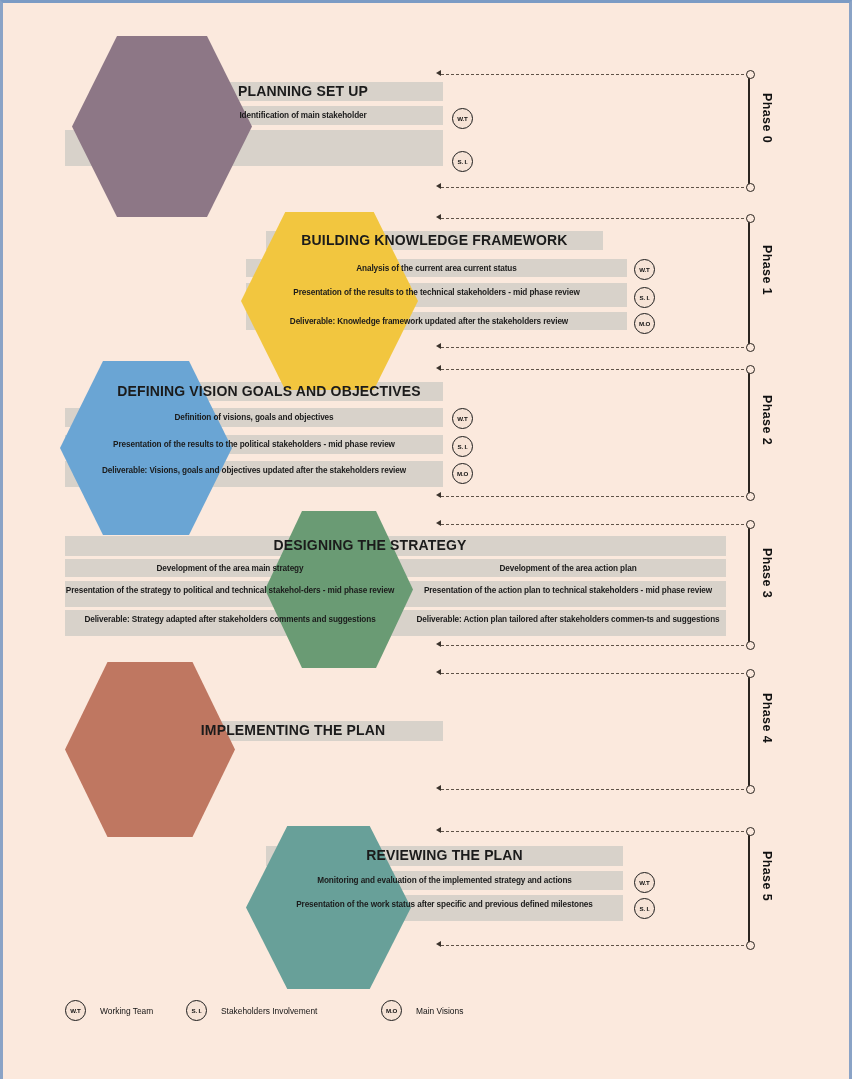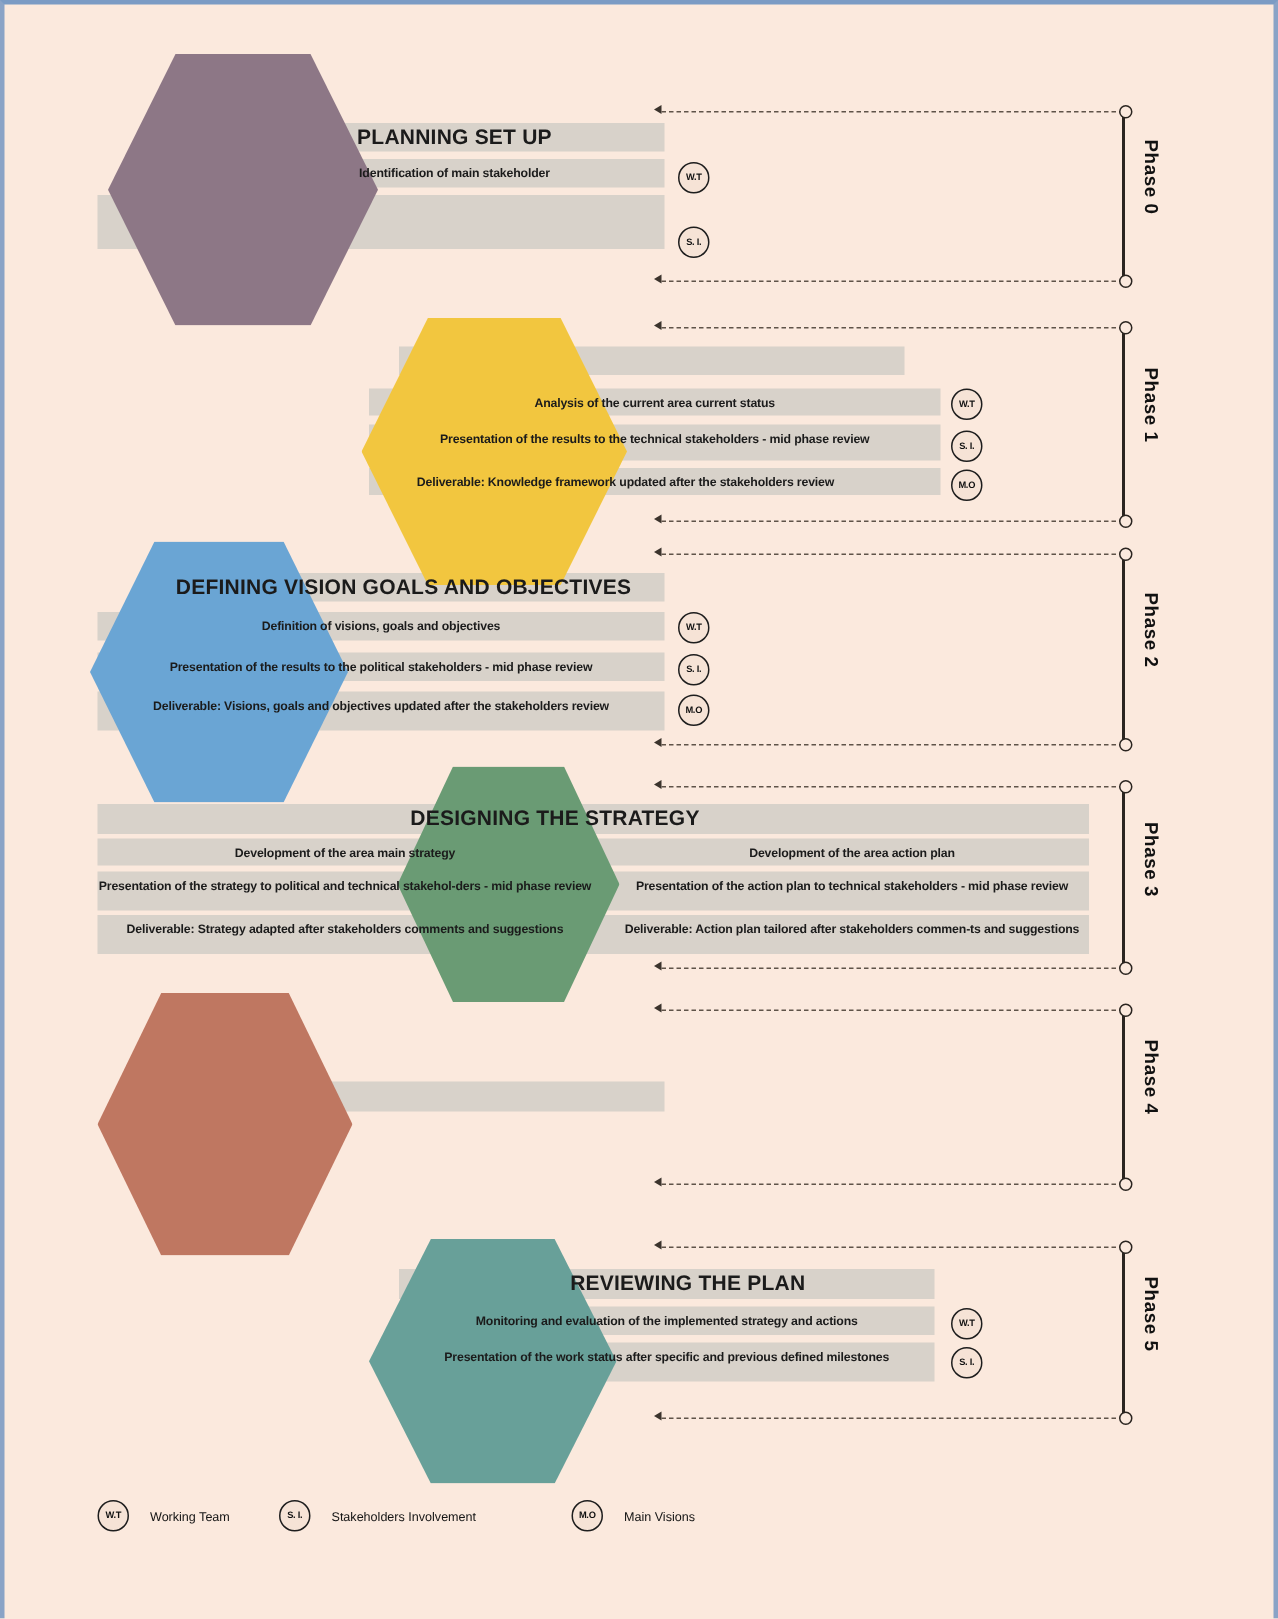--- a/index.html
+++ b/index.html
@@ -168,23 +168,24 @@
     <div class="railcap" style="left:742.5px;top:180px;"></div>
     <div class="phaselabel" style="left:757px;top:90px;">Phase 0</div>
 
     <div class="hex" style="left:238px;top:209px;width:177px;height:178px;background:#f2c63f;"></div>
 
     <div class="bar" style="left:263px;top:228px;width:337px;height:19px;"></div>
     <div class="bar" style="left:243px;top:256px;width:381px;height:18px;"></div>
     <div class="bar" style="left:243px;top:280px;width:381px;height:24px;"></div>
     <div class="bar" style="left:243px;top:309px;width:381px;height:18px;"></div>
 
+    <div class="txt title" style="left:263px;top:230px;width:337px;">BUILDING KNOWLEDGE FRAMEWORK</div>
     <div class="txt body" style="left:243px;top:261px;width:381px;">Analysis of the current area current status</div>
     <div class="txt body" style="left:243px;top:285px;width:381px;">Presentation of the results to the technical stakeholders - mid phase review</div>
-    <div class="txt body" style="left:243px;top:314px;width:342px;">Deliverable: Knowledge framework updated after the stakeholders review</div>
+    <div class="txt body" style="left:243px;top:314px;width:342px;padding-left:12px;">Deliverable: Knowledge framework updated after the stakeholders review</div>
 
     <div class="badge" style="left:631px;top:256px;">W.T</div>
     <div class="badge" style="left:631px;top:284px;">S. I.</div>
     <div class="badge" style="left:631px;top:310px;">M.O</div>
 
     <div class="arrowhead" style="left:433px;top:211px;"></div>
     <div class="dashline" style="left:438px;top:214.5px;width:308px;"></div>
     <div class="arrowhead" style="left:433px;top:340px;"></div>
     <div class="dashline" style="left:438px;top:343.5px;width:308px;"></div>
 
@@ -242,38 +243,39 @@
     <div class="dashline" style="left:438px;top:641.5px;width:308px;"></div>
 
     <div class="railcap" style="left:742.5px;top:517px;"></div>
     <div class="rail" style="left:745.2px;top:520px;height:122px;"></div>
     <div class="railcap" style="left:742.5px;top:638px;"></div>
     <div class="phaselabel" style="left:757px;top:545px;">Phase 3</div>
 
     <div class="hex" style="left:62px;top:659px;width:170px;height:175px;background:#bf7761;"></div>
 
     <div class="bar" style="left:140px;top:718px;width:300px;height:20px;"></div>
+    <div class="txt title" style="left:140px;top:720px;width:300px;">IMPLEMENTING THE PLAN</div>
 
     <div class="arrowhead" style="left:433px;top:666px;"></div>
     <div class="dashline" style="left:438px;top:669.5px;width:308px;"></div>
     <div class="arrowhead" style="left:433px;top:782px;"></div>
     <div class="dashline" style="left:438px;top:785.5px;width:308px;"></div>
 
     <div class="railcap" style="left:742.5px;top:666px;"></div>
     <div class="rail" style="left:745.2px;top:669px;height:117px;"></div>
     <div class="railcap" style="left:742.5px;top:782px;"></div>
     <div class="phaselabel" style="left:757px;top:690px;">Phase 4</div>
 
     <div class="hex" style="left:243px;top:823px;width:165px;height:163px;background:#68a099;"></div>
 
     <div class="bar" style="left:263px;top:843px;width:357px;height:20px;"></div>
     <div class="bar" style="left:263px;top:868px;width:357px;height:19px;"></div>
     <div class="bar" style="left:263px;top:892px;width:357px;height:26px;"></div>
 
-    <div class="txt title" style="left:277px;top:845px;width:357px;">REVIEWING THE PLAN</div>
+    <div class="txt title" style="left:263px;top:845px;width:357px;">REVIEWING THE PLAN</div>
     <div class="txt body" style="left:263px;top:873px;width:357px;">Monitoring and evaluation of the implemented strategy and actions</div>
     <div class="txt body" style="left:263px;top:897px;width:357px;">Presentation of the work status after specific and previous defined milestones</div>
 
     <div class="badge" style="left:631px;top:869px;">W.T</div>
     <div class="badge" style="left:631px;top:895px;">S. I.</div>
 
     <div class="arrowhead" style="left:433px;top:824px;"></div>
     <div class="dashline" style="left:438px;top:827.5px;width:308px;"></div>
     <div class="arrowhead" style="left:433px;top:938px;"></div>
     <div class="dashline" style="left:438px;top:941.5px;width:308px;"></div>

